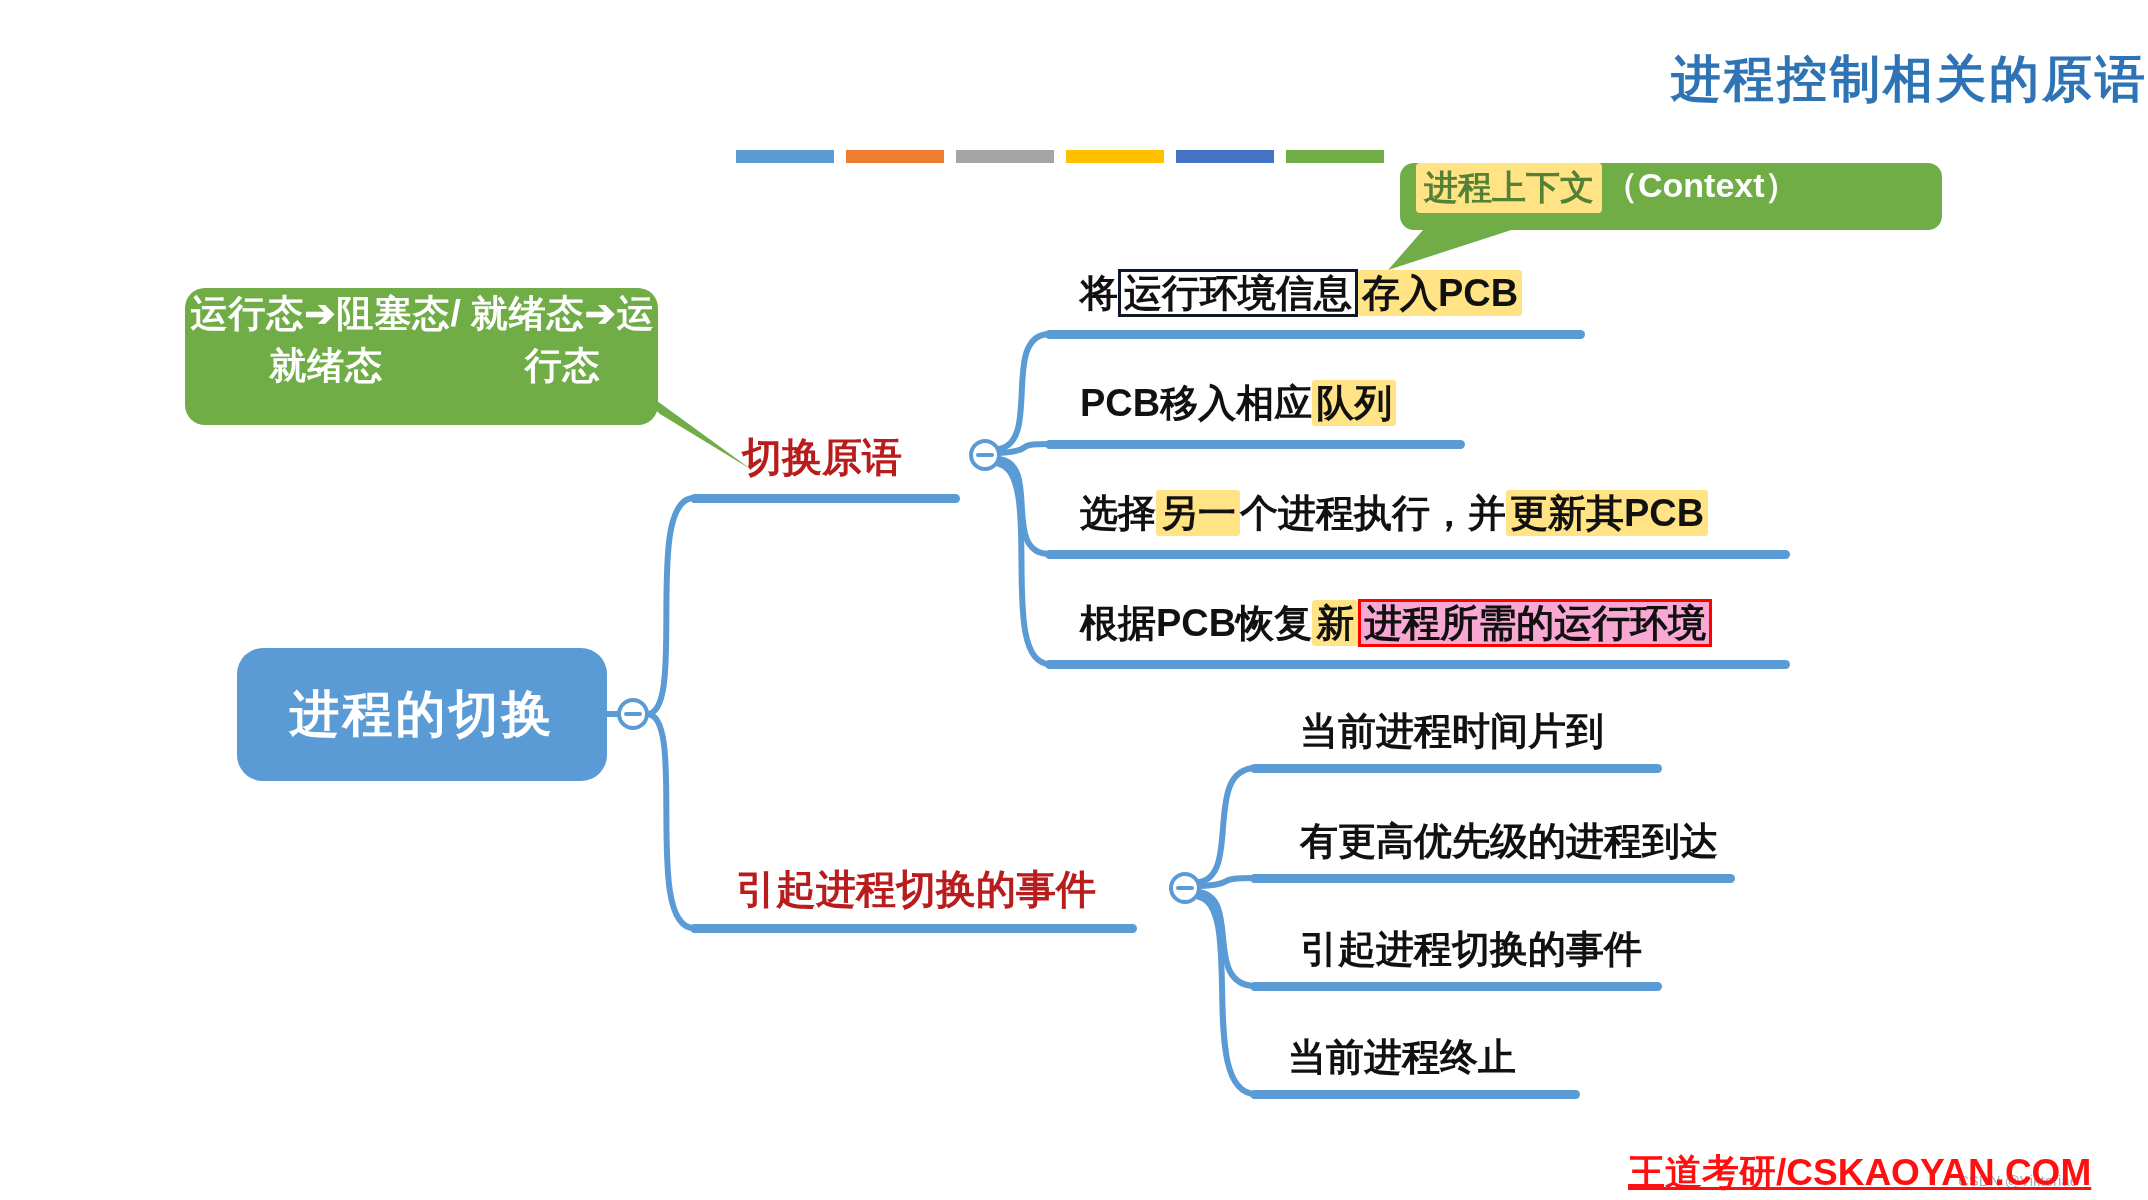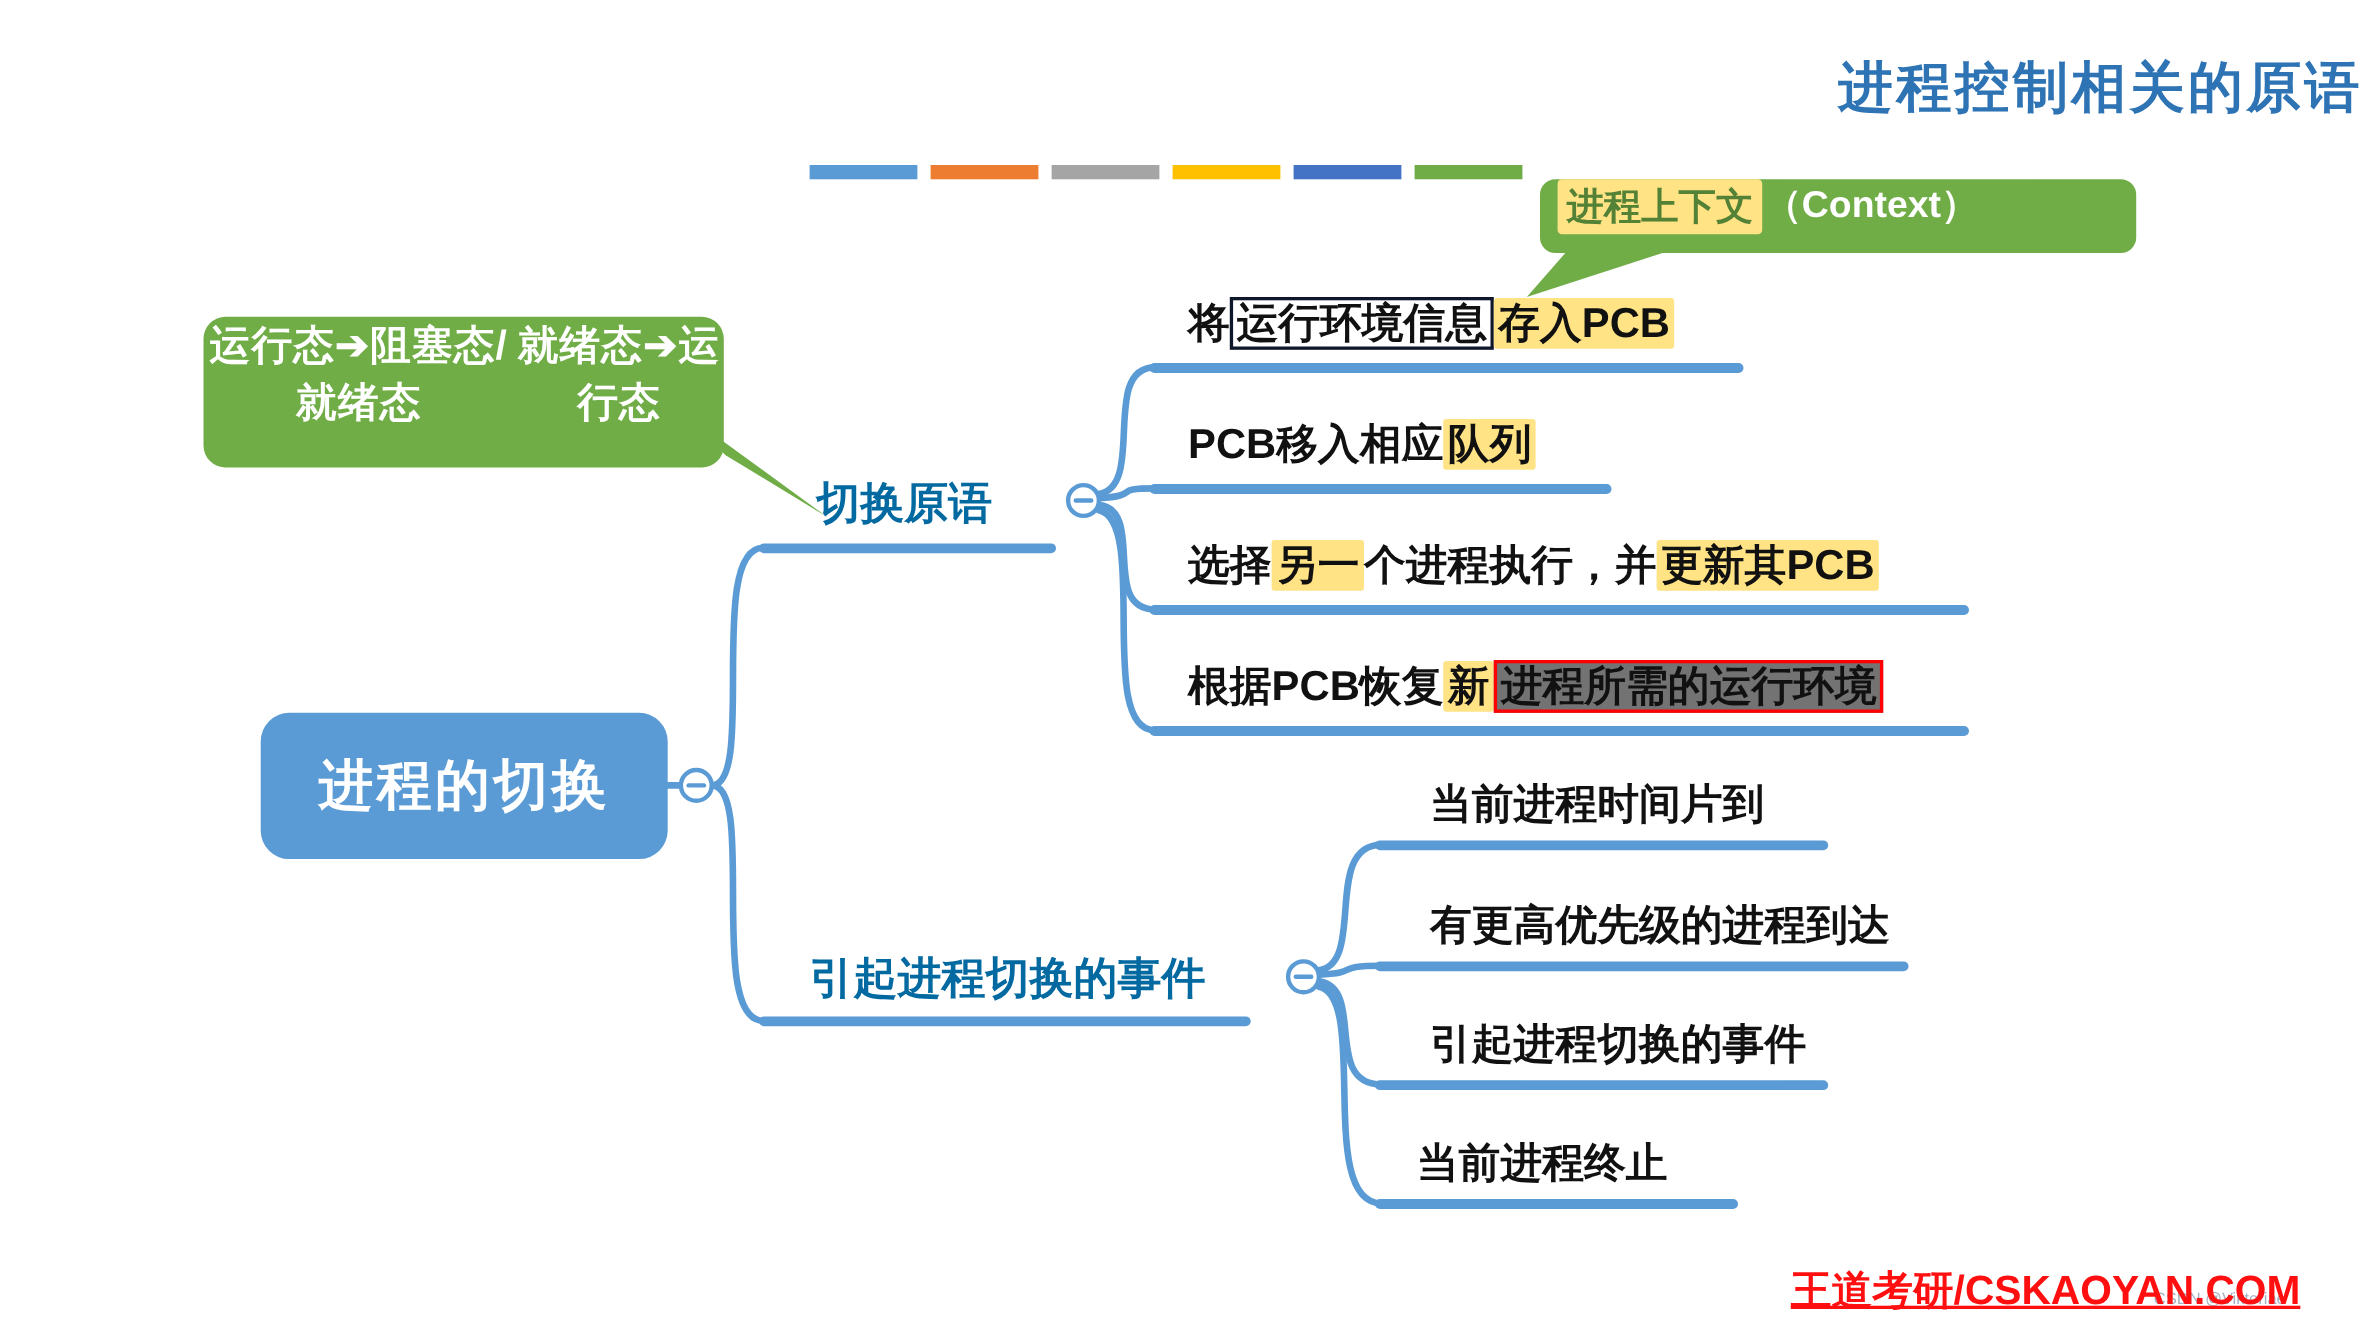--- a/index.html
+++ b/index.html
@@ -39,21 +39,21 @@
     justify-content:center; line-height:1.4; letter-spacing:1px;
   }
 
   .root-node {
     position:absolute; left:237px; top:648px; width:370px; height:133px;
     background:#5B9BD5; border-radius:26px; color:#fff;
     font-size:50px; font-weight:bold; letter-spacing:3px;
     display:flex; align-items:center; justify-content:center;
   }
 
-  .branch-label { position:absolute; font-weight:bold; color:#0369a1; white-space:nowrap; }
+  .branch-label { position:absolute; font-weight:bold; color:#b91c1c; white-space:nowrap; }
   .bl-1 { left:742px; top:430px; font-size:40px; }
   .bl-2 { left:736px; top:862px; font-size:40px; }
 
   .uline { position:absolute; height:9px; background:#5B9BD5; border-radius:5px; }
   .u-bl1 { left:690px; top:494px; width:270px; }
   .u-bl2 { left:690px; top:924px; width:447px; }
   .u-a1 { left:1045px; top:330px; width:540px; }
   .u-a2 { left:1045px; top:440px; width:420px; }
   .u-a3 { left:1045px; top:550px; width:745px; }
   .u-a4 { left:1045px; top:660px; width:745px; }
@@ -67,21 +67,21 @@
   .lt-a2 { left:1080px; top:378px; }
   .lt-a3 { left:1080px; top:488px; }
   .lt-a4 { left:1080px; top:598px; }
   .lt-b1 { left:1300px; top:706px; }
   .lt-b2 { left:1300px; top:816px; }
   .lt-b3 { left:1300px; top:924px; }
   .lt-b4 { left:1288px; top:1032px; }
 
   .hl { background:#FFE385; padding:2px 4px; border-radius:3px; }
   .redbox { border:3px solid #0f172a; padding:0 3px; }
-  .redbox-hl { border:3px solid #FF0000; background:#737373; padding:0 3px; }
+  .redbox-hl { border:3px solid #FF0000; background:#f9a8d4; padding:0 3px; }
 
   .brand {
     position:absolute; left:1628px; top:1148px;
     font-size:37px; font-weight:bold; color:#FF0F0F; white-space:nowrap;text-decoration:underline;
   }
   .watermark {
     position:absolute; left:1958px; top:1172px;
     font-size:15px; color:#9aa7b8; opacity:0.9; white-space:nowrap;
   }
 </style>

